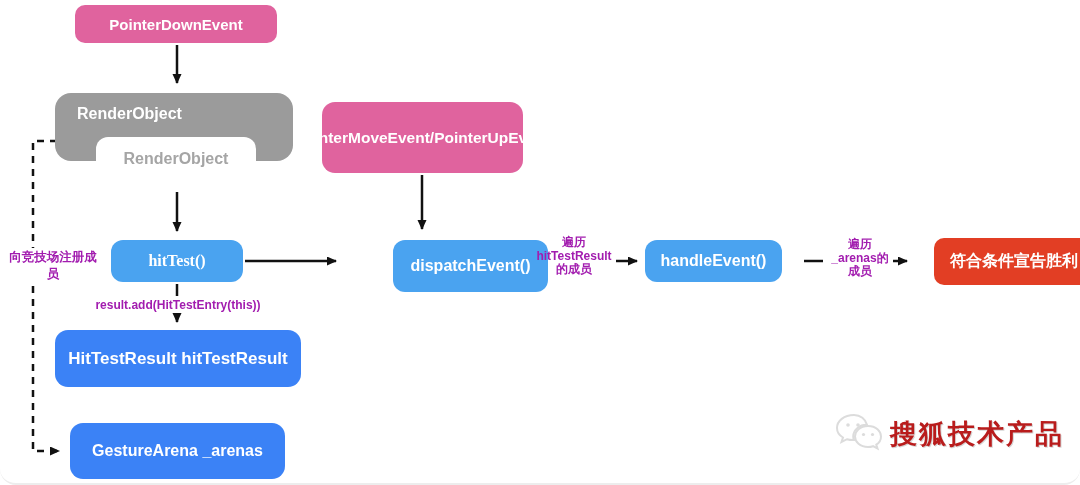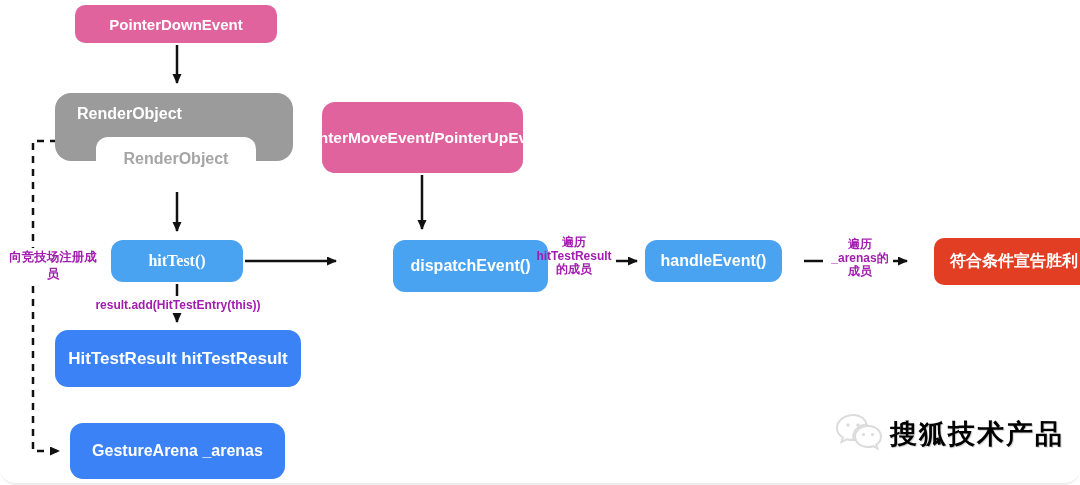--- a/index.html
+++ b/index.html
@@ -49,21 +49,21 @@
   .lbl-result-add { left: 88px; top: 298px; width: 180px; }
   .lbl-traverse-hit { left: 528px; top: 236px; width: 92px; line-height: 13.5px; }
   .lbl-traverse-arenas { left: 822px; top: 238px; width: 76px; line-height: 13.5px; }
 
   .watermark {
     position: absolute; left: 834px; top: 412px; z-index: 0;
     display: flex; align-items: center; gap: 6px;
   }
   .watermark-text {
     font-size: 27px; font-weight: bold; letter-spacing: 2px;
-    color: #000000;
+    color: #b91c1c;
     text-shadow: 1px 1px 0 #d6d6d6, -1px -1px 0 #ffffff;
   }
 </style>
 </head>
 <body>
 
 <div class="canvas">
 
   <svg class="connectors" viewBox="0 0 1080 485" xmlns="http://www.w3.org/2000/svg">
     <defs>

